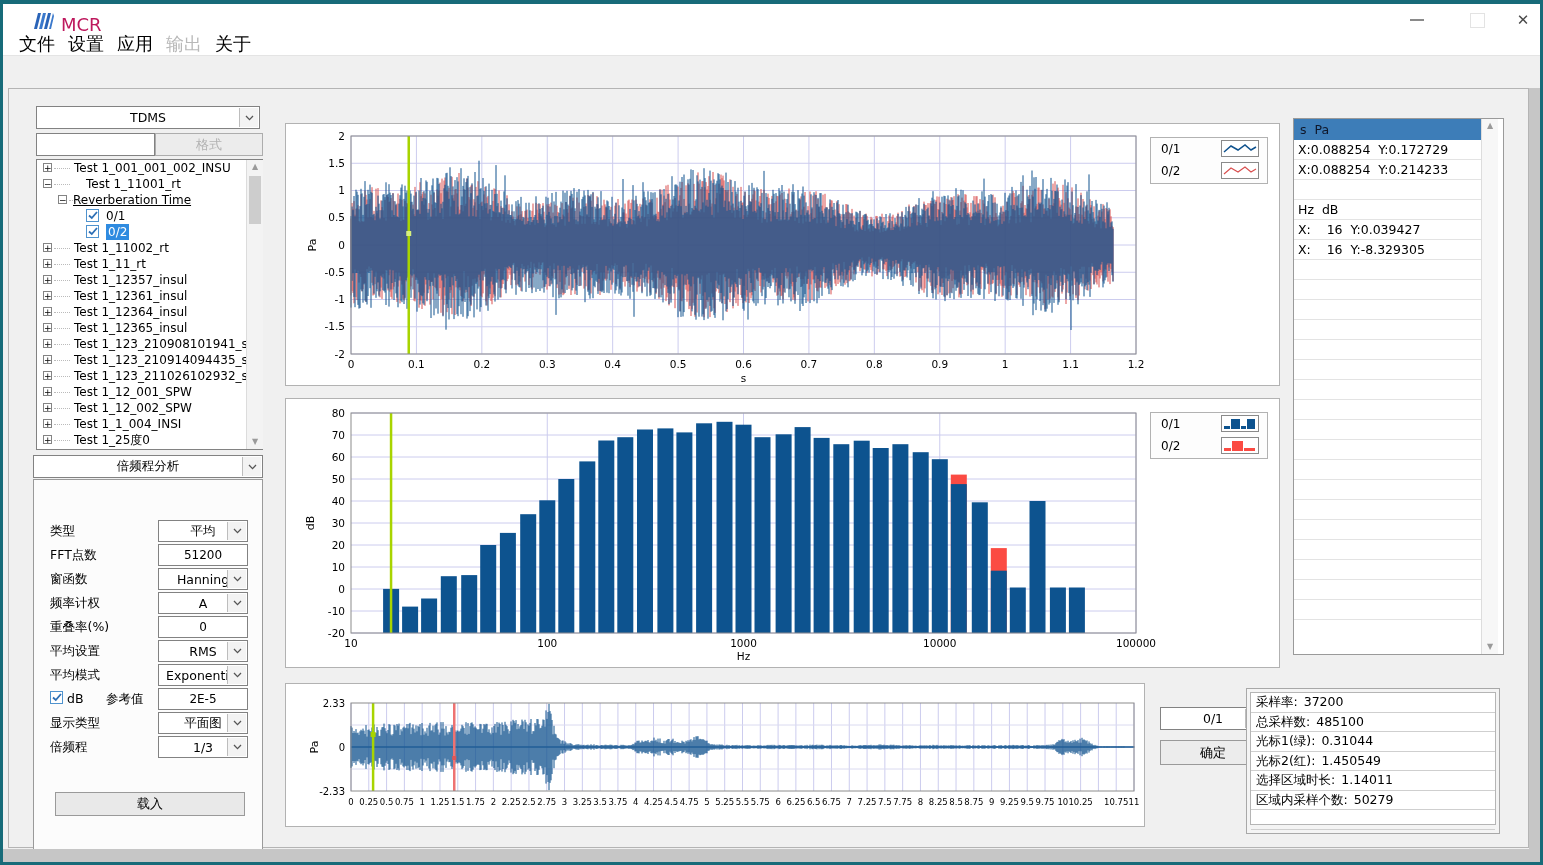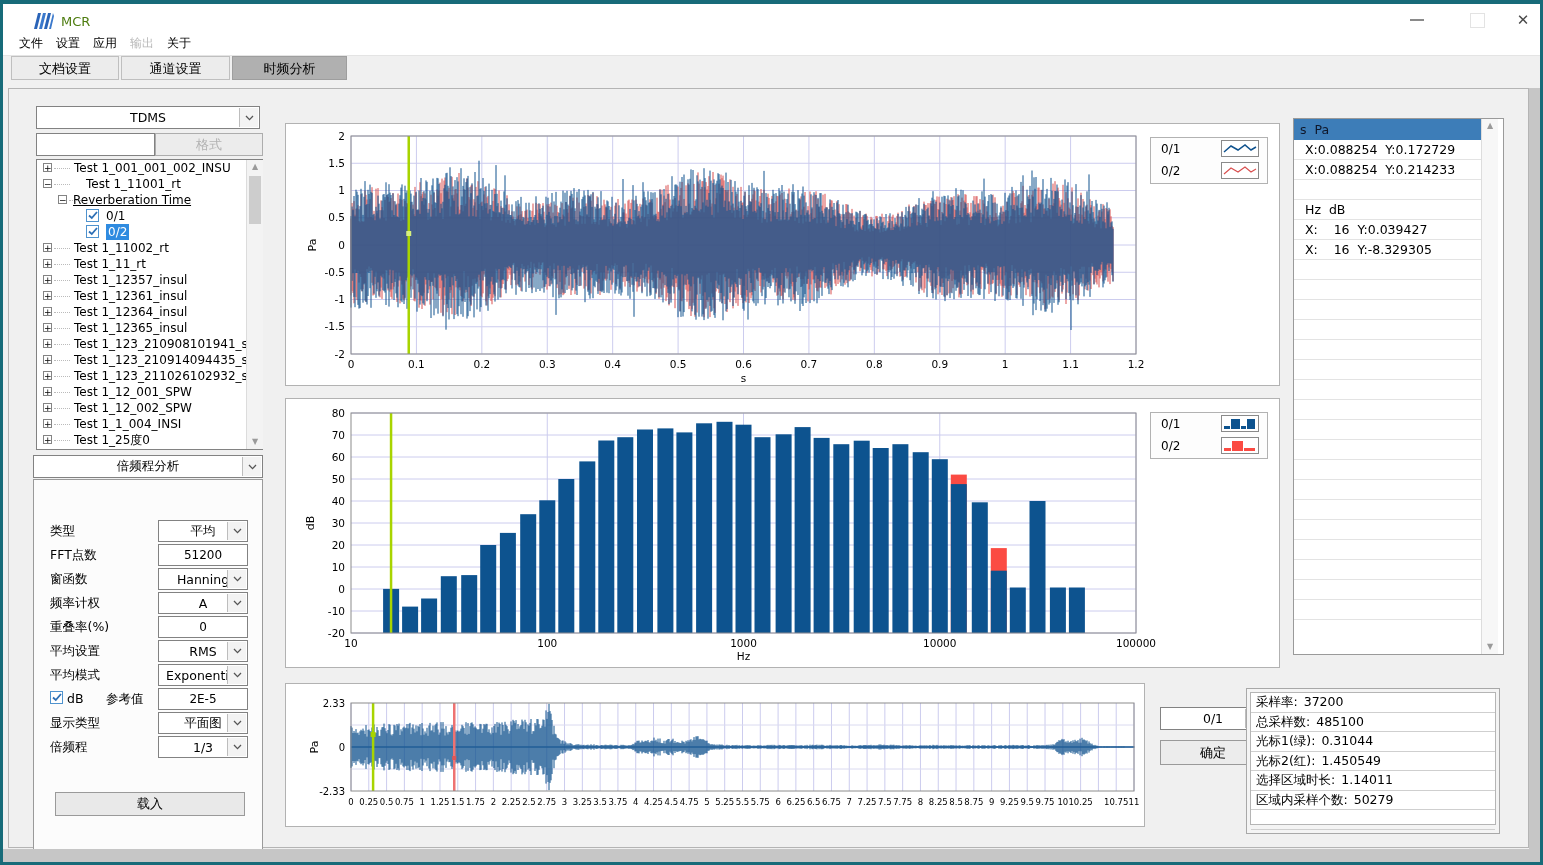--- a/index.html
+++ b/index.html
@@ -9,29 +9,29 @@
   
   .teal{background:#176b79}
   #frame-top{left:0;top:0;width:1543px;height:4px}
   #frame-left{left:0;top:0;width:3px;height:865px}
   #frame-right{left:1540px;top:0;width:3px;height:865px}
   #frame-bottom{left:0;top:862px;width:1543px;height:3px}
   #strip-right{left:1529px;top:88px;width:11px;height:761px;background:#c6c6c6}
   #strip-bottom{left:3px;top:849px;width:1537px;height:13px;background:#c6c6c6}
   
   #titlebar{left:3px;top:4px;width:1537px;height:28px;background:#fff}
-  #app-title{left:58px;top:10px;font-size:13px;color:#4d7c0f}
+  #app-title{left:58px;top:10px;font-size:18px;color:#be185d}
   #logo{left:30px;top:8px}
   .winbtn{top:6px;width:32px;height:20px;display:flex;align-items:center;justify-content:center}
   #btn-min{left:1398px}#btn-min .dash{width:14px;height:2px;background:#8a8a8a}
   #btn-max{left:1458px}#btn-max .sq{width:13px;height:13px;border:1px solid #e3e3e3}
   #btn-close{left:1504px;font-size:15px;color:#4a4a4a}
   
   #menubar{left:3px;top:32px;width:1537px;height:24px;background:#fff;border-bottom:1px solid #e4e4e4;padding-left:16px;box-sizing:border-box}
-  .menu-item{display:inline-block;font-size:12px;margin-right:13px;line-height:23px}
+  .menu-item{display:inline-block;font-size:18px;margin-right:13px;line-height:23px}
   .menu-item.disabled{color:#b8b8b8}
   
   #tabrow{left:3px;top:56px;width:1537px;height:25px;background:#f0f0f0;padding-left:8px;box-sizing:border-box}
   .tab{display:inline-block;height:24px;line-height:24px;text-align:center;font-size:13px;
        background:#ececec;border:1px solid #bfbfbf;box-sizing:border-box;margin-right:2px;vertical-align:top}
   .tab.active{background:#b0b0b0;border-color:#9e9e9e}
   #mainpanel{left:8px;top:88px;width:1519px;height:758px;border:1px solid #b4b4b4;background:#f0f0f0}
   
   .combo{background:#fff;border:1px solid #828282;font-size:12.5px;display:flex;align-items:center;justify-content:center;box-sizing:border-box}
   .chevbox{position:absolute;right:1px;top:1px;bottom:1px;width:18px;background:#f3f3f3;border-left:1px solid #bdbdbd;display:flex;align-items:center;justify-content:center}
@@ -67,21 +67,21 @@
   svg text{font-family:"DejaVu Sans","Liberation Sans",sans-serif}
   .legend{background:#fdfdfd;border:1px solid #b2b2b2;box-sizing:border-box}
   #legend1{left:1150px;top:137px;width:118px;height:47px}
   #legend2{left:1150px;top:412px;width:118px;height:47px}
   .legend-row{position:relative;height:22px}
   .legend-label{position:absolute;left:10px;top:4px;font-size:12px}
   .legend-icon{position:absolute;right:8px;top:2px;width:38px;height:17px;border:1px solid #8a8a8a;background:#fff;box-sizing:border-box}
   
   #readout{left:1293px;top:118px;width:211px;height:537px;background:#fff;border:1px solid #9a9a9a;box-sizing:border-box;overflow:hidden}
   #readout-header{height:21px;line-height:21px;background:#3d7db8;color:#0f172a;font-size:12.5px;padding-left:6px;white-space:pre;width:188px;box-sizing:border-box}
-  .readout-row{height:20px;line-height:20px;border-bottom:1px solid #e3e3e3;font-size:12.5px;padding-left:11px;white-space:pre;width:188px;box-sizing:border-box}
+  .readout-row{height:20px;line-height:20px;border-bottom:1px solid #e3e3e3;font-size:12.5px;padding-left:4px;white-space:pre;width:188px;box-sizing:border-box}
   #readout-scroll{left:1481px;top:119px;width:16px;height:535px;background:#f7f7f7;border-left:1px solid #ddd}
   
   #combo-channel{left:1160px;top:707px;width:106px;height:23px}
   #btn-ok{left:1160px;top:740px;width:106px;height:25px;background:#ececec;border:1px solid #9a9a9a;box-sizing:border-box;
           font-size:13px;display:flex;align-items:center;justify-content:center}
   #stats-outer{left:1246px;top:688px;width:254px;height:146px;border:1px solid #a8a8a8;background:#f4f4f4;box-sizing:border-box}
   #stats-panel{left:1250px;top:692px;width:246px;height:133px;background:#fff;border:1px solid #b5b5b5;box-sizing:border-box}
   .stats-row{height:18.5px;line-height:18.5px;border-bottom:1px solid #cfcfcf;font-size:12.5px;padding-left:5px;white-space:nowrap}
 </style>
 </head>
@@ -106,21 +106,20 @@
     <div class="abs winbtn" id="btn-max">
         <span class="sq"></span>
       </div>
     <div class="abs winbtn" id="btn-close">
         <span>✕</span>
       </div>
   </div>
 
   <div class="abs" id="menubar"><span class="menu-item">文件</span><span class="menu-item">设置</span><span class="menu-item">应用</span><span class="menu-item disabled">输出</span><span class="menu-item">关于</span></div>
 
-  <div class="abs" id="tabrow"><div class="tab" style="width: 108px;">文档设置</div><div class="tab" style="width: 109px;">通道设置</div><div class="tab active" style="width: 115px;">时频分析</div></div>
 
   <div class="abs" id="mainpanel"></div>
 
   <div class="abs combo" id="combo-tdms">
     <span>TDMS</span>
     <span class="chevbox">
         <svg width="9" height="6" viewBox="0 0 9 6">
           <polyline points="1,1 4.5,4.6 8,1" fill="none" stroke="#555" stroke-width="1.3"></polyline>
         </svg>
       </span>

